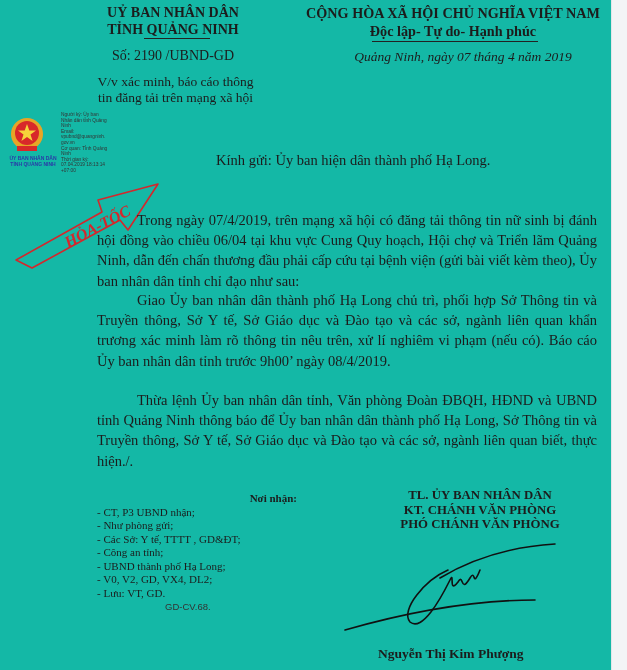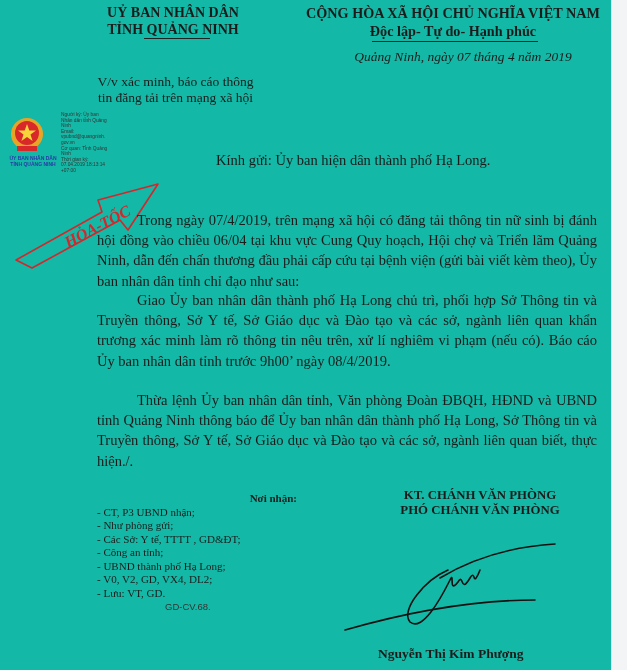--- a/index.html
+++ b/index.html
@@ -48,20 +48,21 @@
 <body>
 
 <div class="page">
   <div class="right-edge"></div>
 
   <div class="abs org-block center bold">
     <div>UỶ BAN NHÂN DÂN</div>
     <div>TỈNH QUẢNG NINH</div>
   </div>
   <div class="org-underline"></div>
+  <div class="abs docno center">Số:  2190 /UBND-GD</div>
   <div class="abs subject center">
     <div>V/v xác minh, báo cáo thông</div>
     <div>tin đăng tải trên mạng xã hội</div>
   </div>
 
   <div class="abs nation-block center bold">
     <div>CỘNG HÒA XÃ HỘI CHỦ NGHĨA VIỆT NAM</div>
     <div>Độc lập- Tự do- Hạnh phúc</div>
   </div>
   <div class="nation-underline"></div>
@@ -114,20 +115,21 @@
     <div>- Như phòng gửi;</div>
     <div>- Các Sở: Y tế, TTTT , GD&amp;ĐT;</div>
     <div>- Công an tỉnh;</div>
     <div>- UBND thành phố Hạ Long;</div>
     <div>- V0, V2, GD, VX4, DL2;</div>
     <div>- Lưu: VT, GD.</div>
   </div>
   <div class="abs recv-code">GD-CV.68.</div>
 
   <div class="abs sign-block">
+    <div>TL. ỦY BAN NHÂN DÂN</div>
     <div>KT. CHÁNH VĂN PHÒNG</div>
     <div>PHÓ CHÁNH VĂN PHÒNG</div>
   </div>
 
 
   <div class="abs signature">
     <svg width="240" height="100" viewBox="0 0 240 100">
       <g fill="none" stroke="#111" stroke-width="1.6" stroke-linecap="round">
         <path d="M110,38 Q160,8 225,4"></path>
         <path d="M118,30 C95,40 70,70 80,82 C92,92 110,60 120,40 C125,30 118,55 128,42 C134,32 130,55 140,38 C146,28 142,50 150,30"></path>

